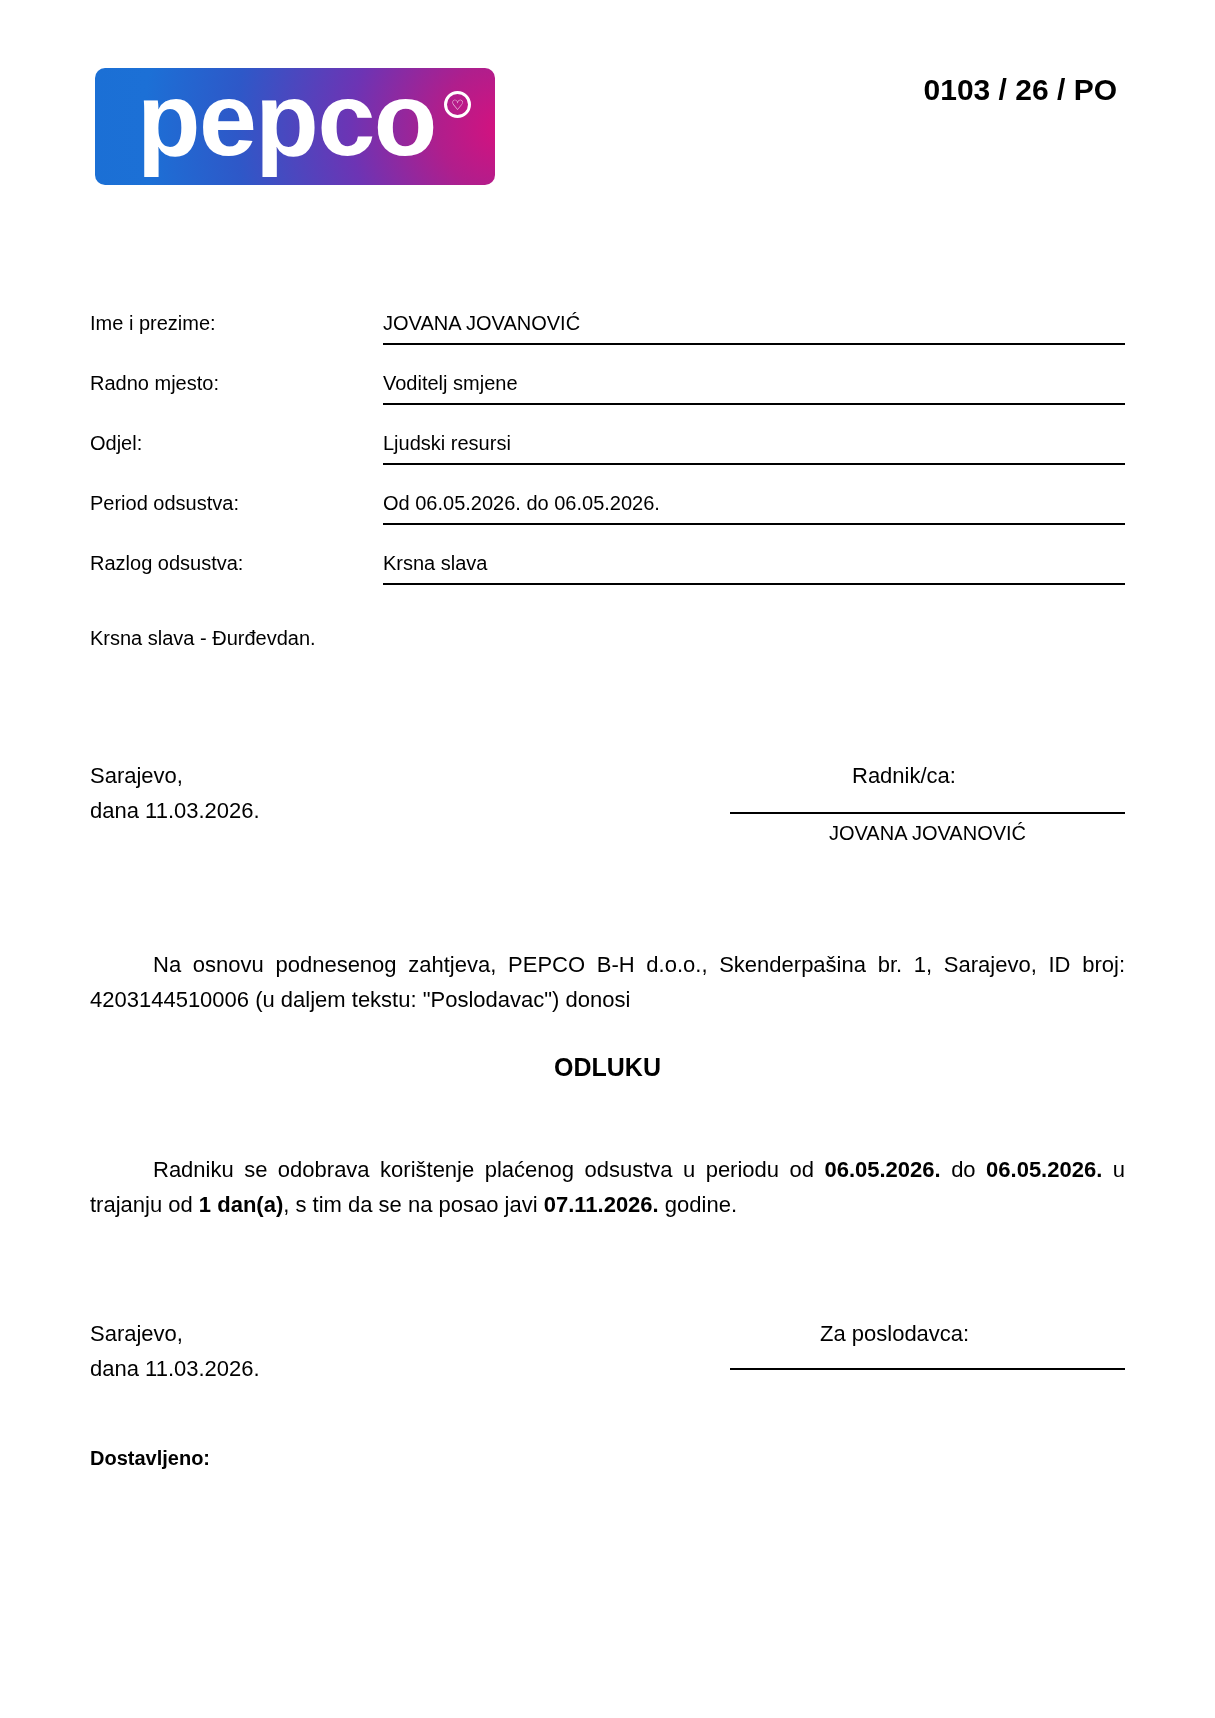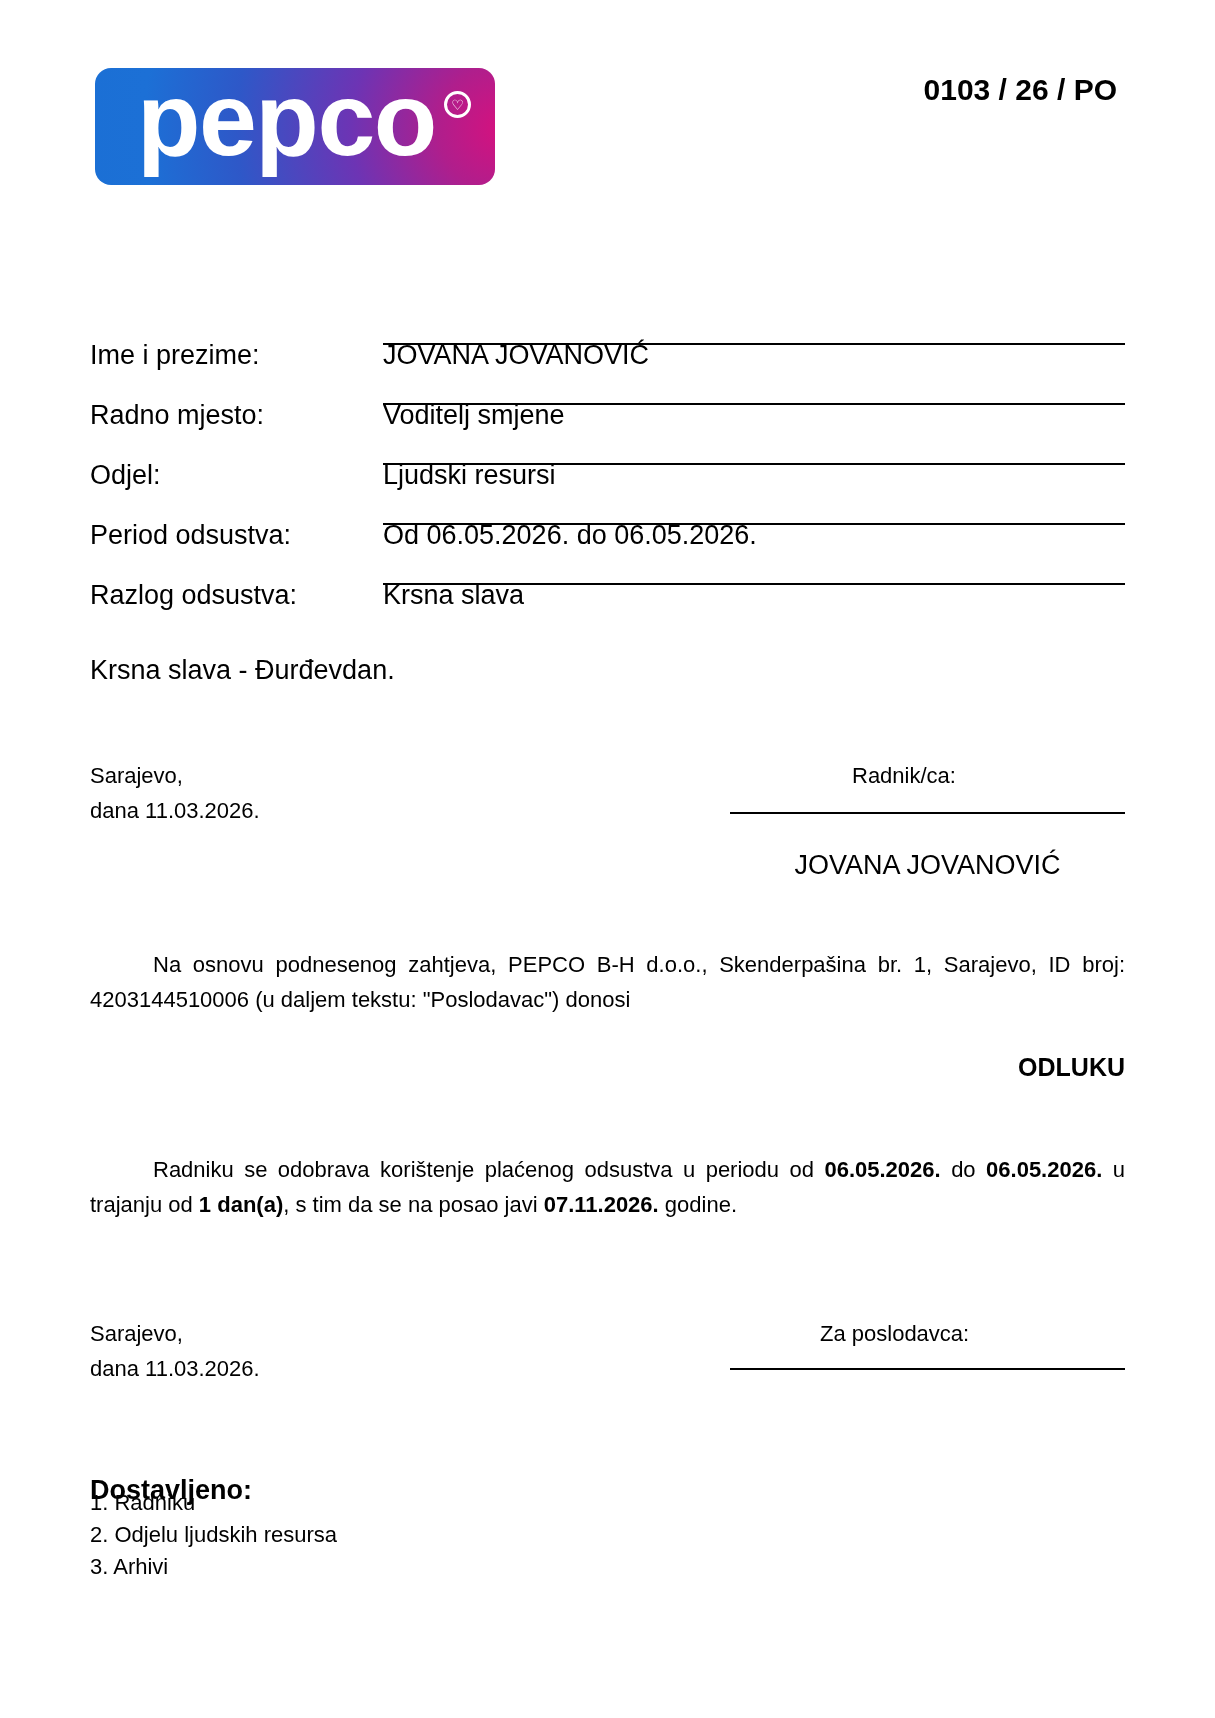--- a/index.html
+++ b/index.html
@@ -10,27 +10,27 @@
   #page {
     position: relative;
     width: 1215px;
     height: 1718px;
     background: #ffffff;
     font-family: "Liberation Sans", sans-serif;
     color: #000000;
     overflow: hidden;
   }
   .abs { position: absolute; }
-  .body-text { font-size: 27px; line-height: 25px; margin-top: 32px; }
+  .body-text { font-size: 20px; line-height: 25px; }
   .two-line { font-size: 22px; line-height: 35px; margin-top: 24px; }
 
   
   .logo-box {
     left: 95px; top: 68px; width: 400px; height: 117px;
-    border-radius: 16px;
+    border-radius: 10px;
     background:
       radial-gradient(circle 460px at 102% 52%,
         #d6117e 0%, #b01e8c 14%, #6d34b4 33%, #2e58c8 58%, #1c70d6 78%, #1a6fd4 100%);
     text-decoration: underline;
   }
   .logo-word {
     position: absolute;
     left: 42px; top: -7px;
     line-height: 117px;
     font-size: 104px;
@@ -73,21 +73,21 @@
   .sig-line { width: 395px; height: 2px; background: #000000; }
 
   .para {
     left: 90px; width: 1035px;
     font-size: 22px; line-height: 35px;
     text-align: justify;
     text-indent: 63px;
   }
   .b { font-weight: bold; }
 
-  .center-head { left: 90px; width: 1035px; text-align: right; font-weight: bold; }
+  .center-head { left: 90px; width: 1035px; text-align: center; font-weight: bold; }
 
   .dist-items { font-size: 22px; line-height: 32px; }
 </style>
 </head>
 <body>
 
 <div id="page">
 
   <div class="abs logo-box">
     <div class="logo-word">pepco</div>
@@ -136,19 +136,14 @@
   <div class="abs para" style="top:1152px"><span>Radniku se odobrava korištenje plaćenog odsustva u periodu od </span><span class="b">06.05.2026.</span><span> do </span><span class="b">06.05.2026.</span><span> u trajanju od </span><span class="b">1 dan(a)</span><span>, s tim da se na posao javi </span><span class="b">07.11.2026.</span><span> godine.</span></div>
 
   <div class="abs two-line" style="left:90px; top:1292px">
     <div>Sarajevo,</div>
     <div>dana 11.03.2026.</div>
   </div>
   <div class="abs two-line" style="left:820px; top:1292px">Za poslodavca:</div>
   <div class="abs sig-line" style="left:730px; top:1368px"></div>
 
   <div class="abs body-text" style="left:90px; top:1446px; font-weight:bold">Dostavljeno:</div>
-  <div class="abs dist-items" style="left:90px; top:1487px">
-    <div>1. Radniku</div>
-    <div>2. Odjelu ljudskih resursa</div>
-    <div>3. Arhivi</div>
-  </div>
 
 </div>
 
 </body></html>

